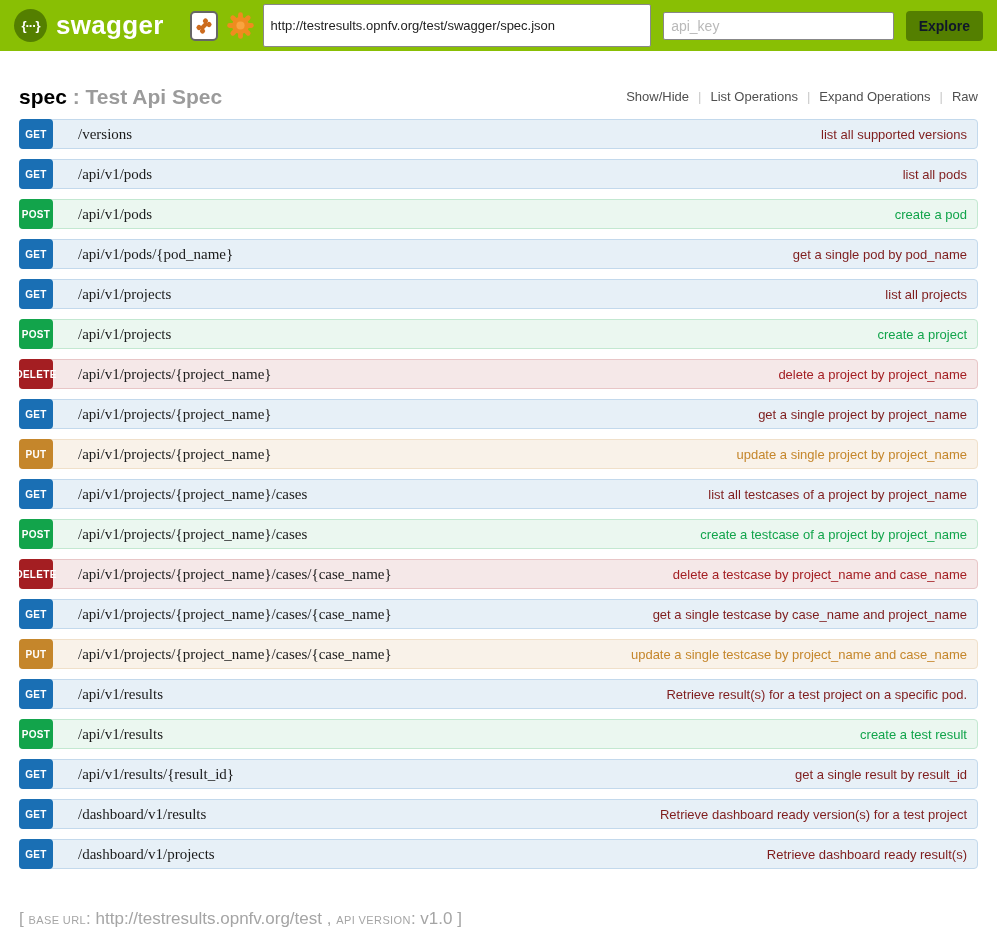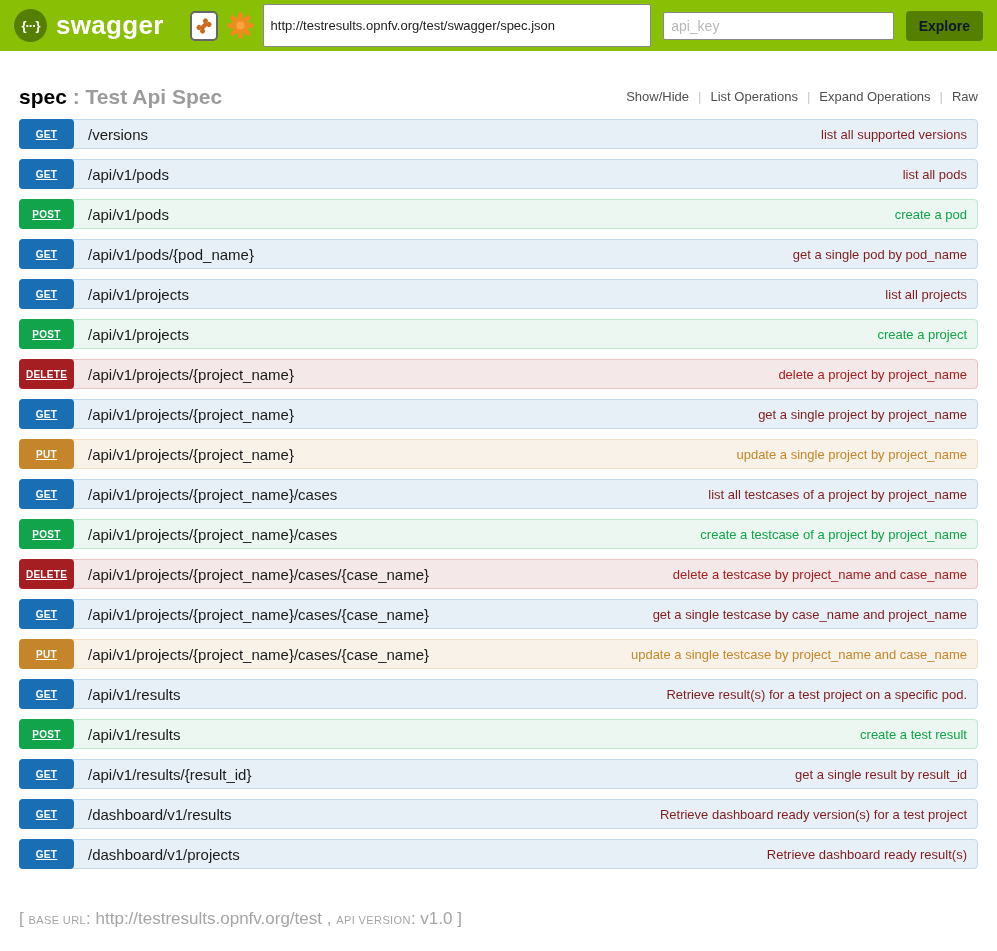--- a/index.html
+++ b/index.html
@@ -69,30 +69,29 @@
   .toolbar-links a { color: #4f4f4f; text-decoration: none; cursor: pointer; }
   .toolbar-links .sep { color: #c9c9c9; margin: 0 9px; }
 
   
   .endpoint {
     display: flex; align-items: center;
     height: 30px; margin-bottom: 10px;
     border: 1px solid transparent; border-radius: 4px;
   }
   .method-badge {
-    width: 55px; align-self: stretch; margin: -1px 0 -1px -1px;
+    width: 34px; align-self: stretch; margin: -1px 11px -1px -1px;
     display: flex; align-items: center; justify-content: center;
     color: #fff; font-size: 10px; font-weight: bold;
     border-radius: 4px; text-transform: uppercase; letter-spacing: .3px;
     flex: none;
-    text-decoration: underline;
   }
   .ep-path {
     margin-left: 14px; font-size: 15px; color: #1a1a1a;
-    text-decoration: none; white-space: nowrap;
+    text-decoration: none; white-space: nowrap; font-family: Liberation Serif, serif;
   }
   .ep-desc {
     margin-left: auto; margin-right: 10px; font-size: 13px;
     text-decoration: none; white-space: nowrap;
   }
   .get    { background:#e7f0f7; border-color:#c3d9ec; }
   .get    .method-badge { background:#1a6fb4; }
   .get    .ep-desc { color:#7f1d1d; }
   .post   { background:#ebf7f0; border-color:#c3e8d1; }
   .post   .method-badge { background:#12a44b; }

